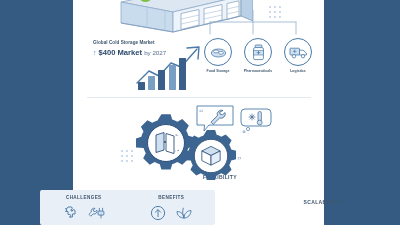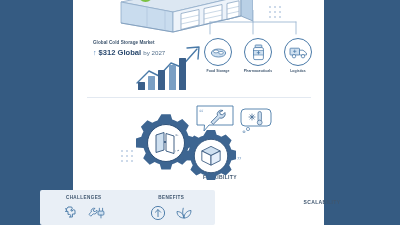--- a/index.html
+++ b/index.html
@@ -167,22 +167,22 @@
 
     <svg class="connector" width="110" height="30" viewBox="0 0 110 30">
       <path d="M55 0 L55 12 M12 12 L98 12 M12 12 L12 24 M55 12 L55 24 M98 12 L98 24" fill="none" stroke="#9db8d2" stroke-width=".9" stroke-linecap="round"></path>
     </svg>
 
     <div class="market">
       <div class="market-title">Global Cold Storage Market</div>
       <div class="market-value-row">
         <span class="up-arrow">↑</span>
         <span class="market-amount">
-          <span>$312</span>
-          <span class="unit">Global</span>
+          <span>$400</span>
+          <span class="unit">Market</span>
           <span class="suffix">by 2027</span>
         </span>
       </div>
     </div>
 
     <div class="chart">
       <svg class="trend" width="72" height="45" viewBox="0 0 72 45">
         <path d="M2 38 L14 26 L24 31 L36 18 L46 22 L62 4" fill="none" stroke="#4a7aa8" stroke-width="1.4" stroke-linecap="round" stroke-linejoin="round"></path>
         <path d="M52 3 L64 2 L63 14" fill="none" stroke="#4a7aa8" stroke-width="1.4" stroke-linecap="round" stroke-linejoin="round"></path>
       </svg>

